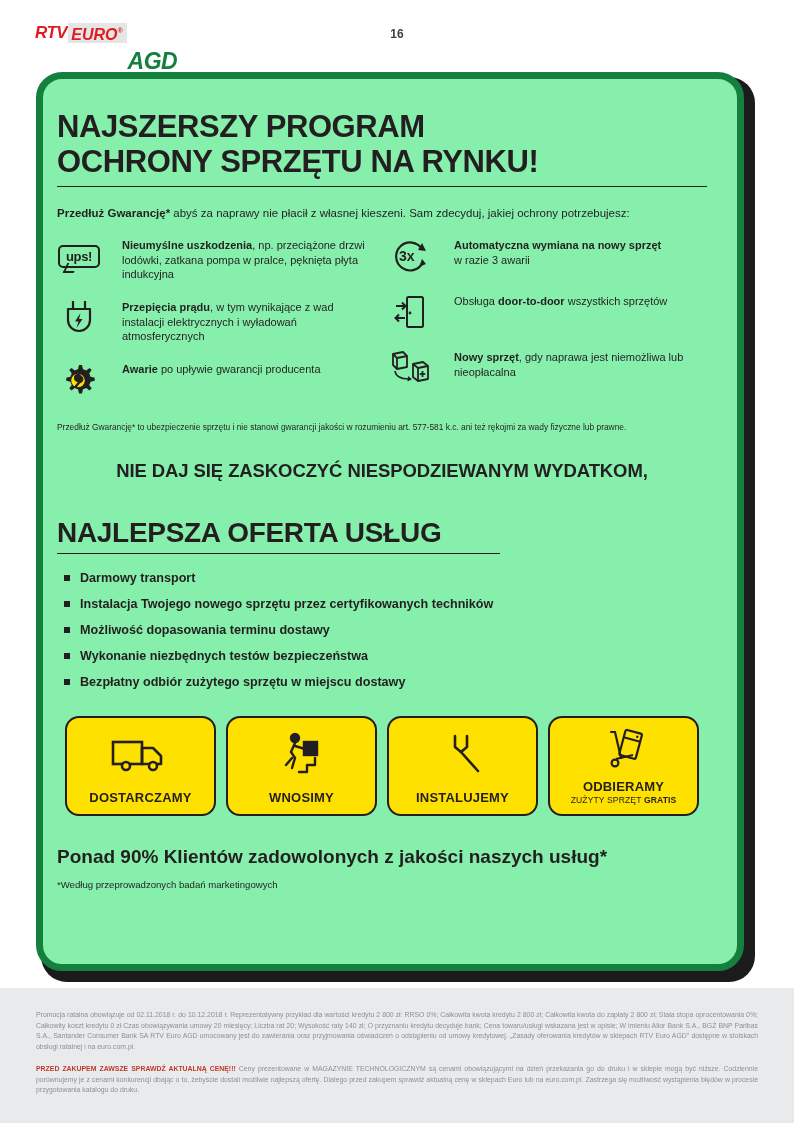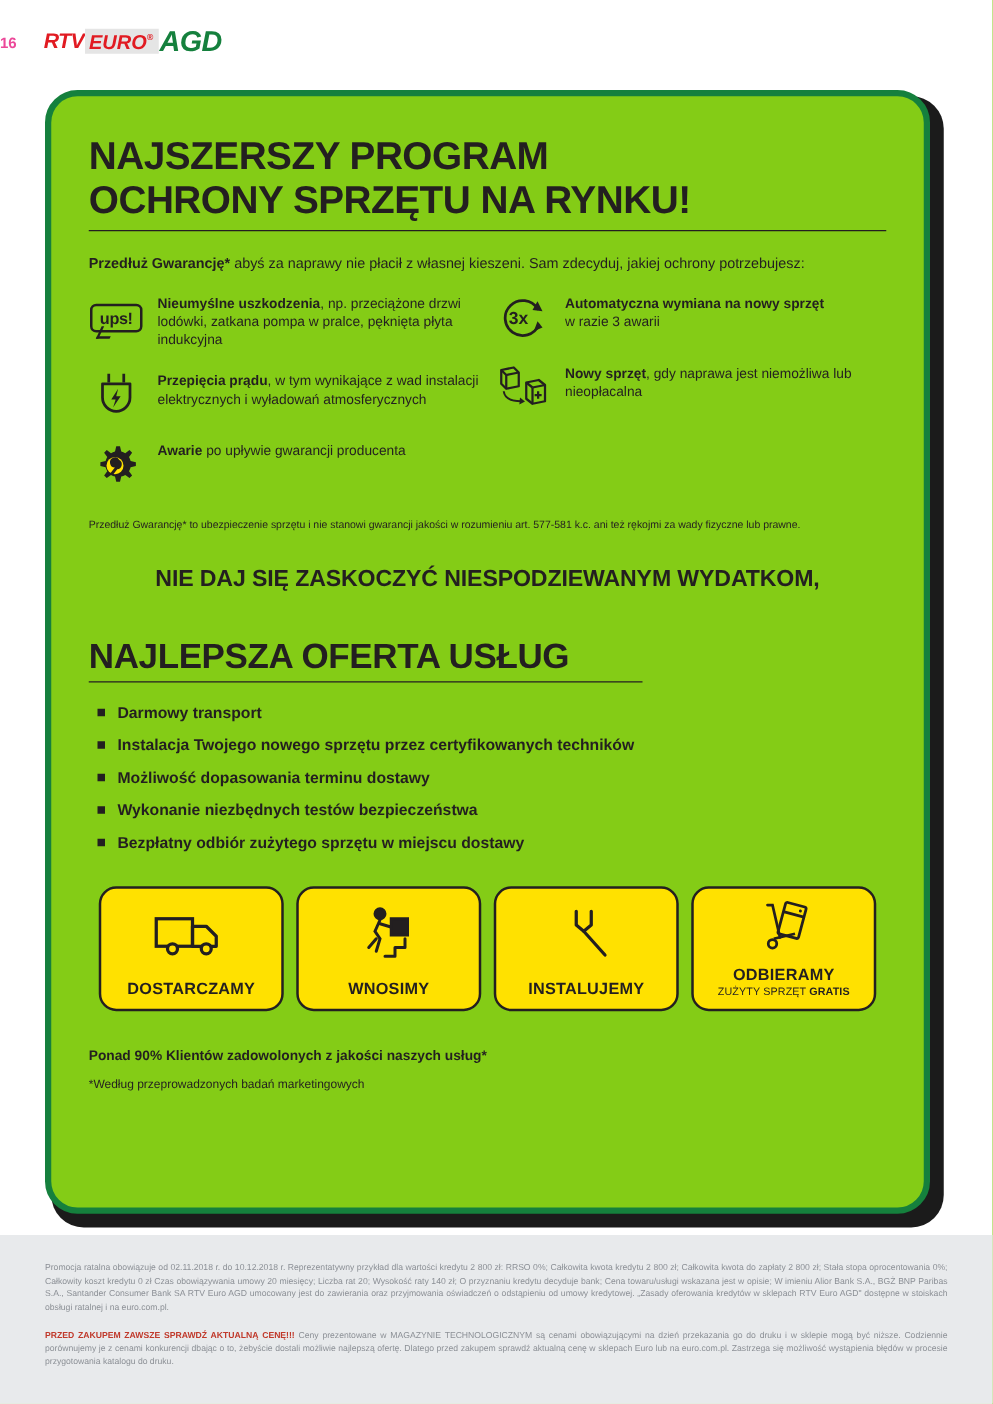--- a/index.html
+++ b/index.html
@@ -55,53 +55,54 @@
     vertical-align: super;
     line-height: 0;
     position: relative;
     top: -4px;
   }
   .logo-agd {
     color: #15803d;
     font-size: 23px;
     font-weight: bold;
     margin-left: 1px;
+    margin-top: 28px;
   }
   .page-number {
     position: absolute;
     left: 0;
     right: 0;
     top: 27px;
-    text-align: left;
-    color: #ec4899;
+    text-align: center;
+    color: #404040;
     font-size: 12px;
     font-weight: bold;
   }
 
   
   .poster-shadow {
     position: absolute;
     left: 41px;
     top: 77px;
     width: 714px;
     height: 905px;
     background: #1b1b1b;
     border-radius: 26px;
   }
   .poster {
     position: absolute;
     left: 36px;
     top: 72px;
     width: 708px;
     height: 899px;
-    background: #84cc16;
-    border: 5px solid #15803d;
+    background: #86efac;
+    border: 7px solid #15803d;
     border-radius: 26px;
     box-sizing: border-box;
-    padding: 24px 30px 0 30px;
+    padding: 24px 30px 0 14px;
   }
 
   h1.headline {
     font-size: 31px;
     line-height: 1.14;
     font-weight: bold;
     letter-spacing: -0.4px;
     margin: 6px 0 0 0;
     color: #231f20;
   }
@@ -128,21 +129,21 @@
   .benefit-col {
     width: 50%;
     display: flex;
     flex-direction: column;
     gap: 16px;
   }
   .benefit-col.right { padding-left: 14px; }
   .benefit {
     display: flex;
     align-items: flex-start;
-    gap: 11px;
+    gap: 21px;
     min-height: 40px;
   }
   .benefit-icon {
     flex: 0 0 auto;
     width: 44px;
     height: 40px;
     display: flex;
     align-items: center;
     justify-content: center;
   }
@@ -269,21 +270,21 @@
 
   .closing {
     text-align: center;
     font-size: 15.5px;
     font-weight: bold;
     margin-top: 26px;
     letter-spacing: -0.1px;
   }
 
   .stat {
-    font-size: 11px;
+    font-size: 19px;
     font-weight: bold;
     margin-top: 30px;
   }
   .stat-note {
     font-size: 9.6px;
     margin-top: 11px;
   }
 
   
   .footer {
@@ -390,20 +391,35 @@
             <polygon points="30,5 34,13 26,12" fill="#231f20"></polygon>
             <polygon points="34,26 27,29 30,21" fill="#231f20"></polygon>
             <text x="7" y="23" font-family="Liberation Sans, sans-serif" font-size="14" font-weight="bold" fill="#231f20">3x</text>
           </svg>
         </div>
         <div class="benefit-text">
           <b>Automatyczna wymiana na nowy sprzęt</b><br><span>w razie 3 awarii</span>
         </div>
       </div>
 
+      <div class="benefit">
+        <div class="benefit-icon">
+          <svg width="34" height="36" viewBox="0 0 34 36" fill="none" stroke="#231f20" stroke-width="2">
+            <rect x="13" y="3" width="16" height="30" rx="1.5"></rect>
+            <circle cx="16" cy="19" r="1.4" fill="#231f20" stroke="none"></circle>
+            <line x1="2" y1="12" x2="11" y2="12"></line>
+            <polyline points="8,8.5 11.5,12 8,15.5"></polyline>
+            <line x1="2" y1="24" x2="11" y2="24"></line>
+            <polyline points="5,20.5 1.5,24 5,27.5"></polyline>
+          </svg>
+        </div>
+        <div class="benefit-text">
+          <span>Obsługa </span><b>door-to-door</b><span> wszystkich sprzętów</span>
+        </div>
+      </div>
 
       <div class="benefit">
         <div class="benefit-icon">
           <svg width="40" height="36" viewBox="0 0 40 36" fill="none" stroke="#231f20" stroke-width="1.8">
             <polygon points="2,4 12,2 16,6 16,17 6,19 2,15" stroke-linejoin="round"></polygon>
             <line x1="2" y1="4" x2="6" y2="8"></line>
             <line x1="6" y1="8" x2="16" y2="6"></line>
             <line x1="6" y1="8" x2="6" y2="19"></line>
             <polygon points="22,14 32,12 37,16 37,29 27,31 22,27" stroke-linejoin="round"></polygon>
             <line x1="22" y1="14" x2="27" y2="18"></line>

